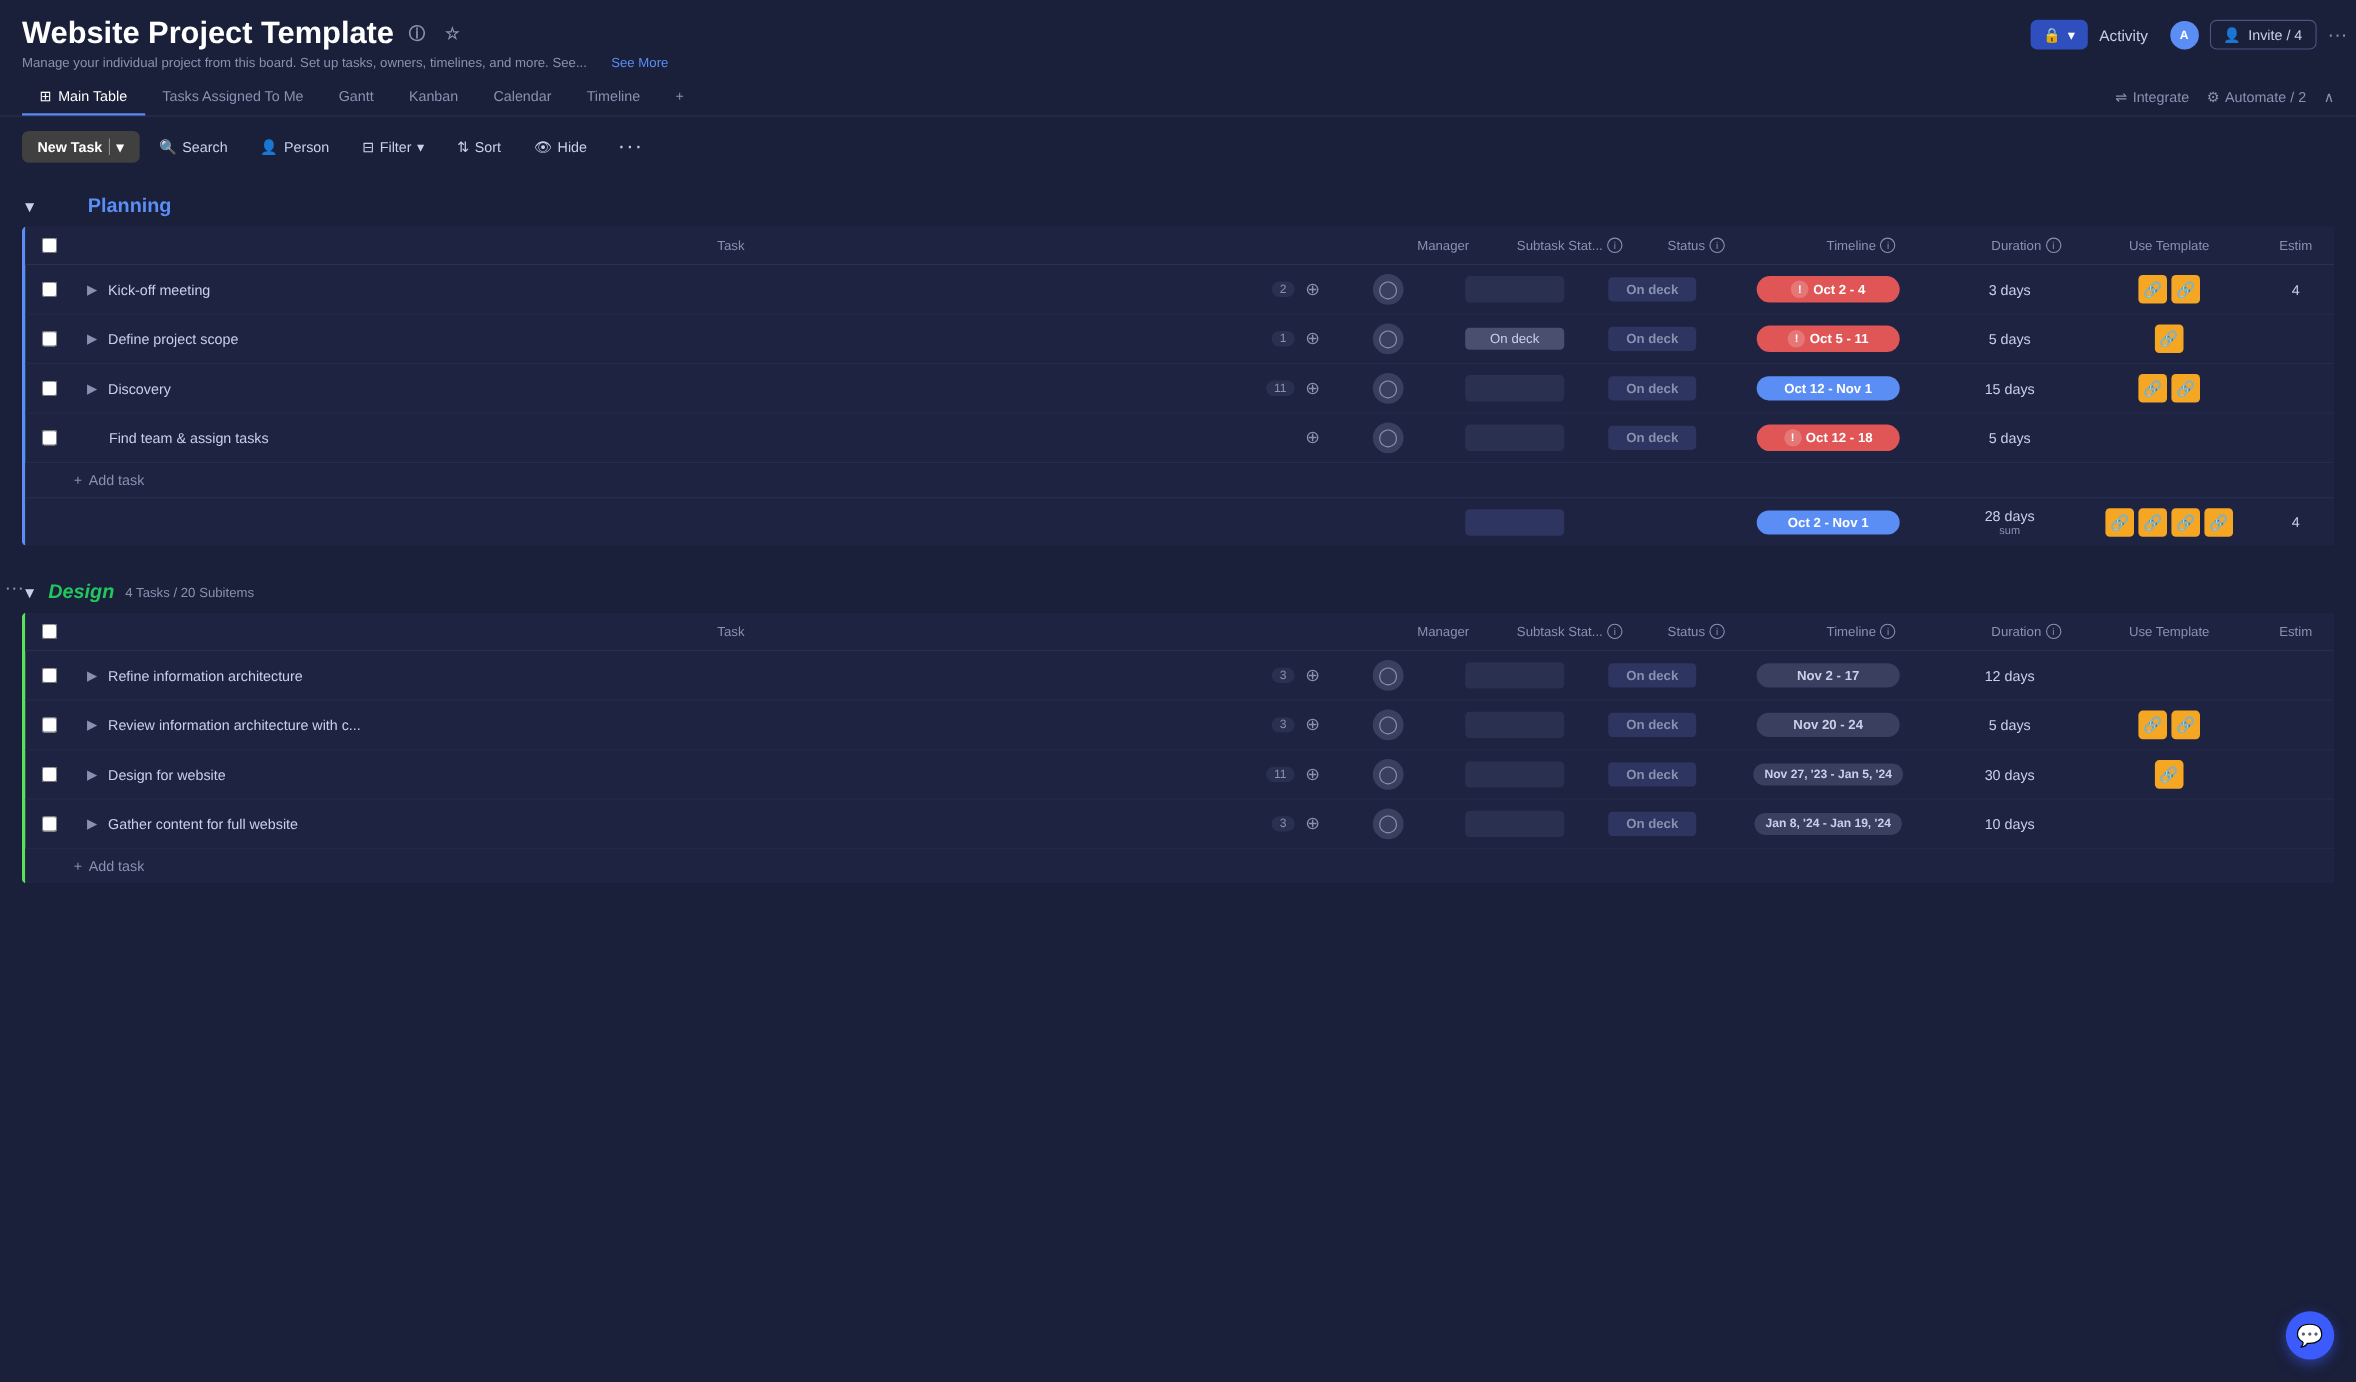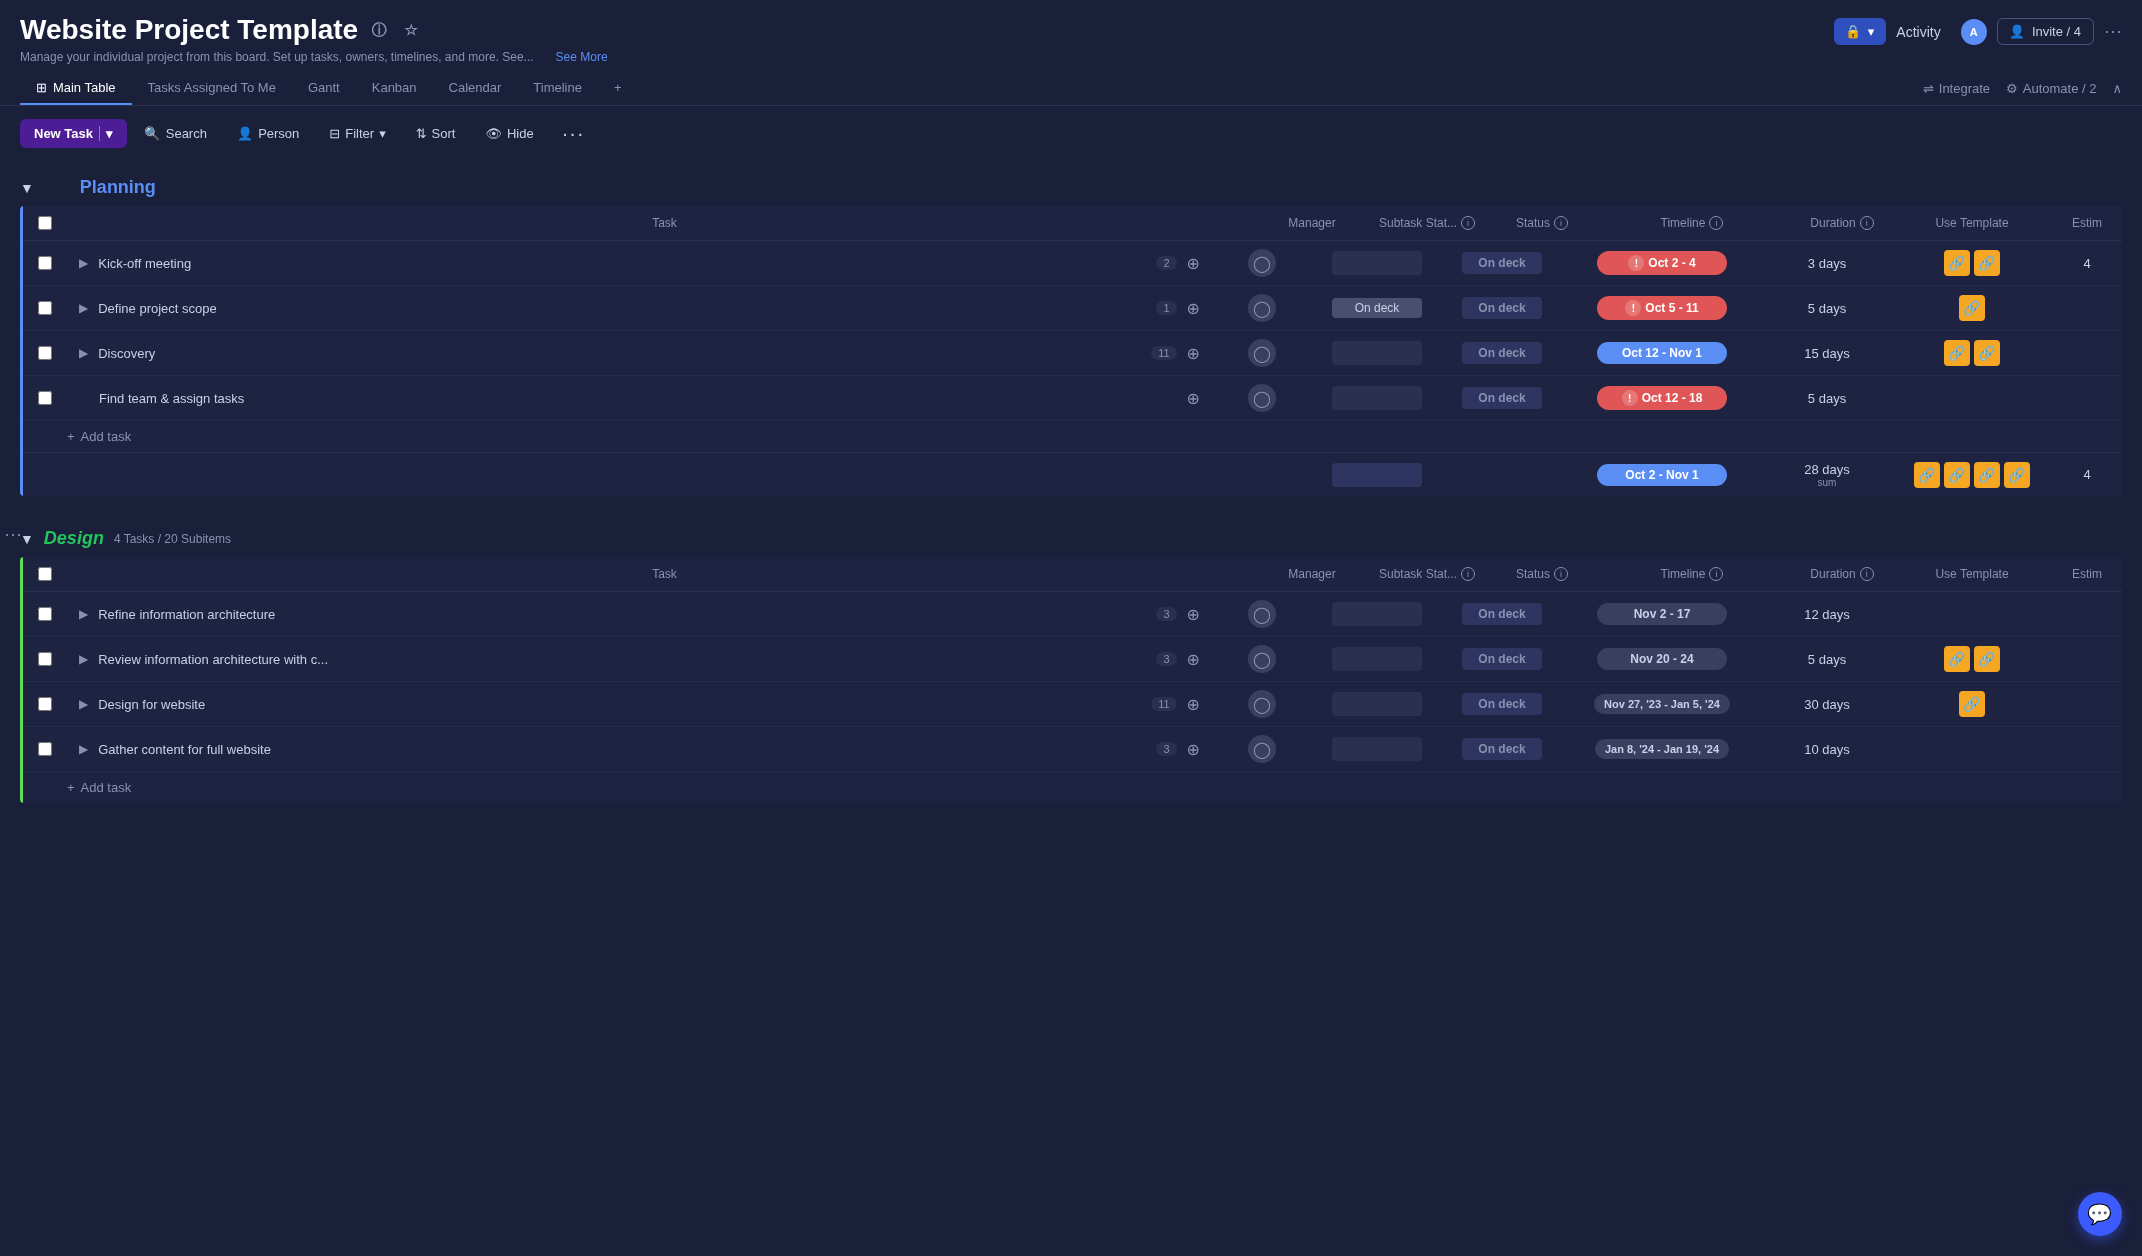--- a/index.html
+++ b/index.html
@@ -6,21 +6,21 @@
     body {
       background: #1a1f3a;
       color: #c8d0e8;
       font-family: -apple-system, BlinkMacSystemFont, 'Segoe UI', sans-serif;
       font-size: 13px;
       overflow: hidden;
     }
 
     
     .top-header {
-      padding: 14px 20px 8px 20px;
+      padding: 14px 8px 8px 20px;
       display: flex;
       align-items: flex-start;
       justify-content: space-between;
     }
     .header-left {}
     .project-title {
       font-size: 28px;
       font-weight: 700;
       color: #ffffff;
       display: flex;
@@ -142,21 +142,21 @@
     }
 
     
     .toolbar {
       display: flex;
       align-items: center;
       padding: 10px 20px;
       gap: 6px;
     }
     .btn-new-task {
-      background: #4c1d95;
+      background: #404040;
       border: none;
       border-radius: 6px;
       color: white;
       padding: 7px 14px;
       cursor: pointer;
       font-size: 13px;
       font-weight: 600;
       display: flex;
       align-items: center;
       gap: 6px;

